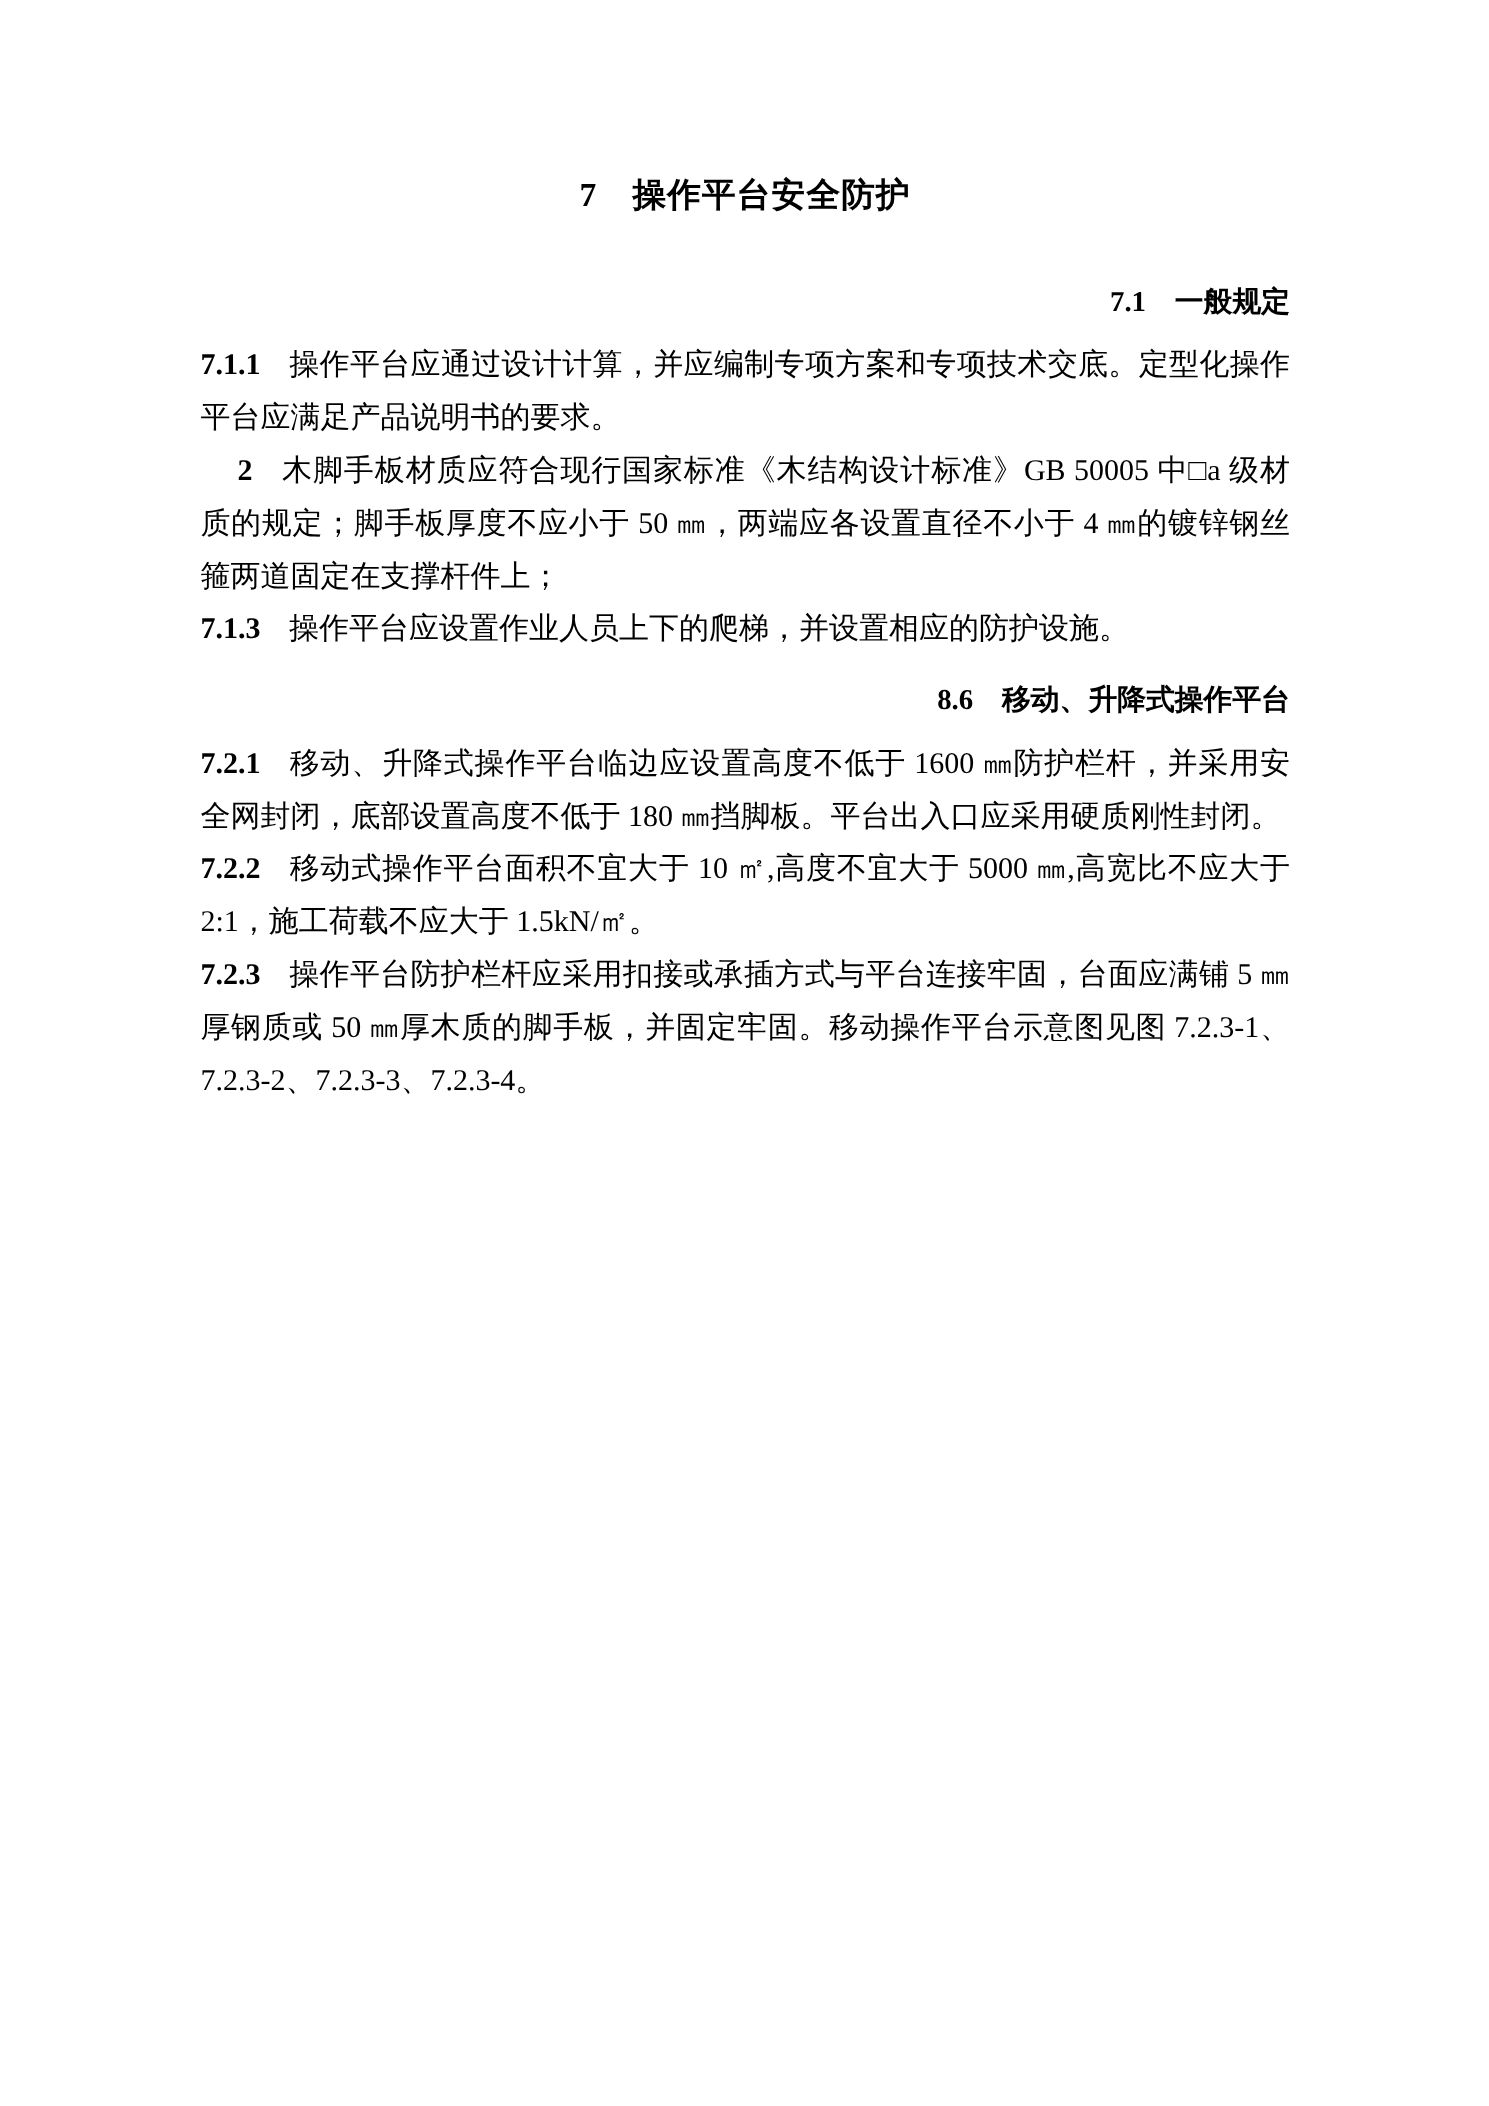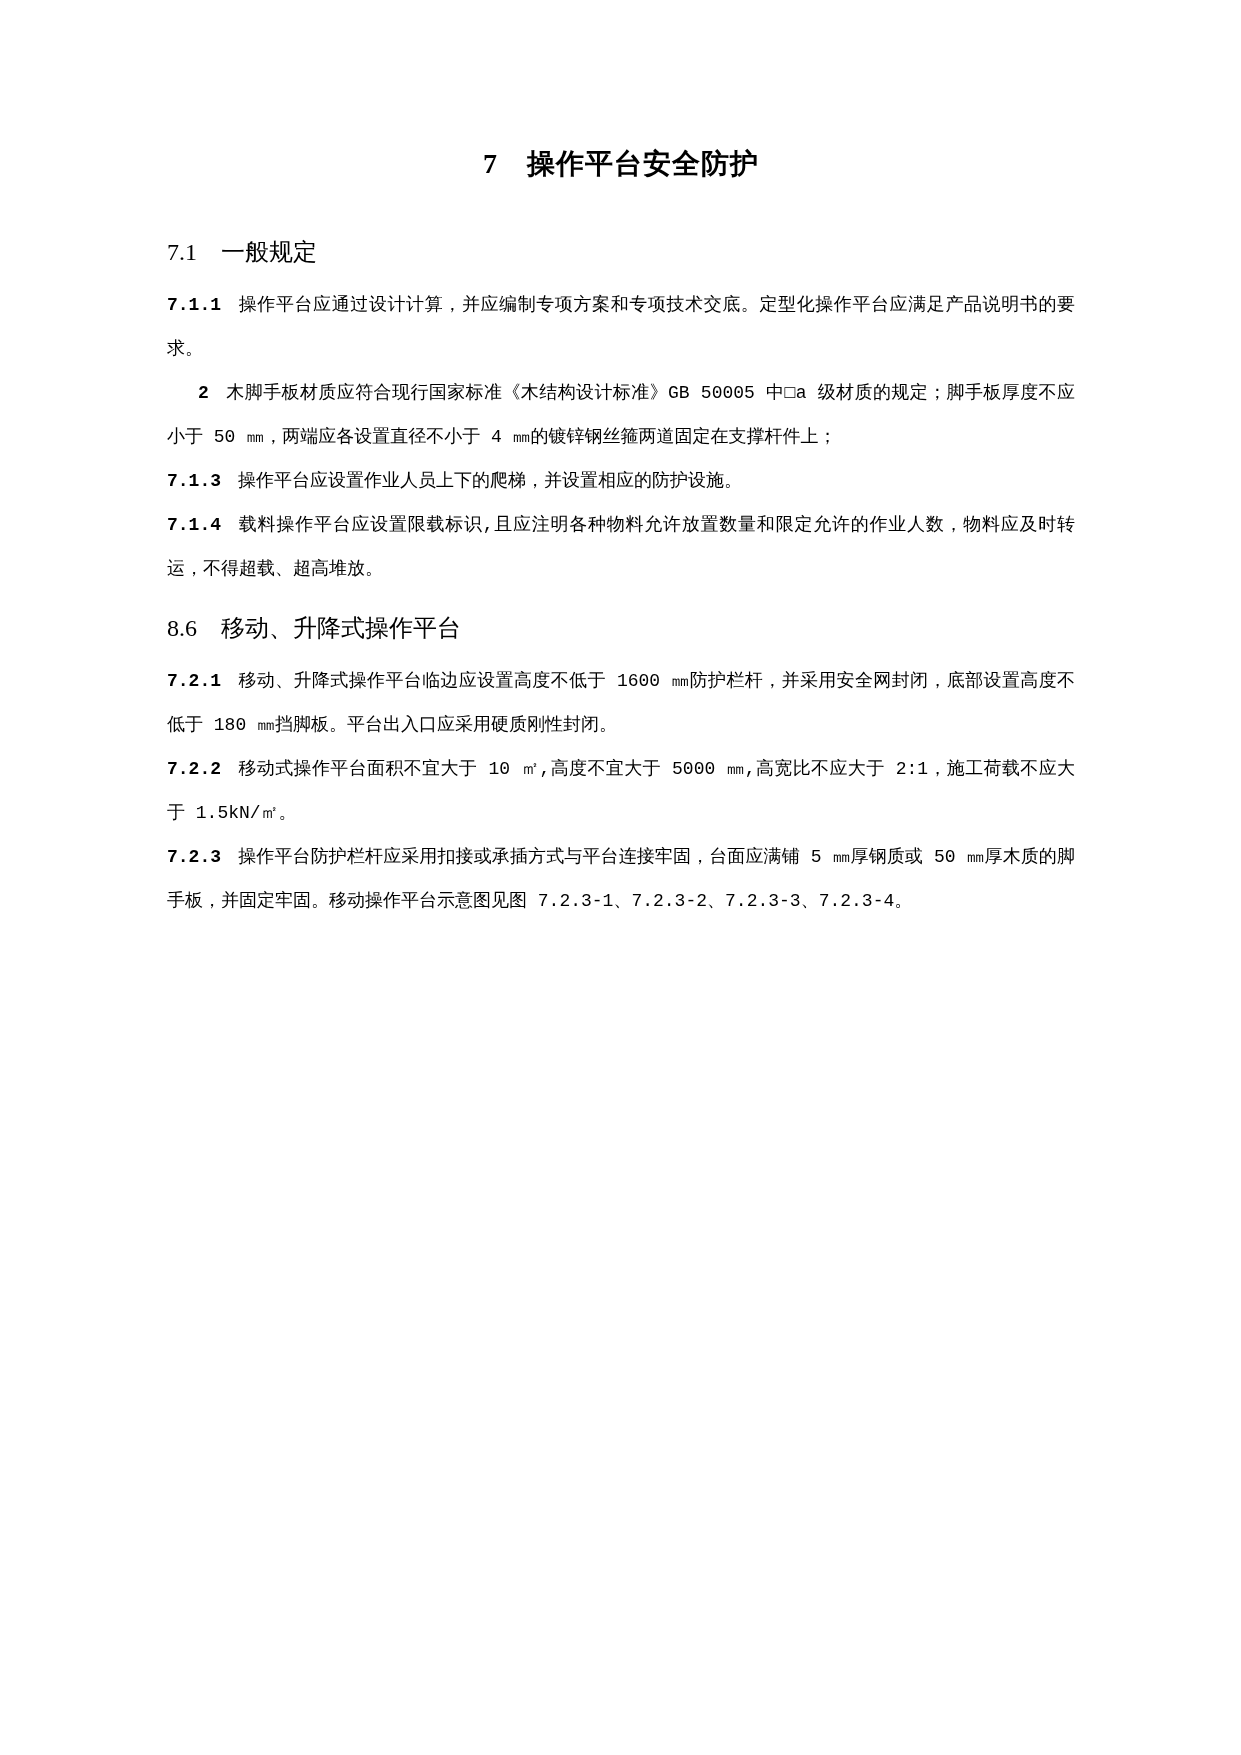--- a/index.html
+++ b/index.html
@@ -20,34 +20,33 @@
   }
   .doc-title {
     text-align: center;
     font-weight: bold;
     font-size: 28px;
     line-height: 38px;
     margin: 0 0 50px 0;
     letter-spacing: 1px;
   }
   .section-heading {
-    text-align: left;
-    font-weight: normal;
+    text-align: right;
+    font-weight: bold;
     font-size: 24px;
     line-height: 38px;
     margin: 18px 0 12px 0;
   }
   .section:first-of-type .section-heading { margin-top: 0; }
   .para {
-    font-size: 18px;
+    font-size: 25px;
     line-height: 44px;
     margin: 0;
     text-align: justify;
     text-justify: inter-ideograph;
-    font-family: Liberation Mono, monospace;
   }
   .para.sub { text-indent: 31px; }
   .pnum {
     font-weight: bold;
     margin-right: 0.95em;
   }
 </style>
 </head>
 <body>
 
@@ -66,23 +65,20 @@
 
     <p class="para sub">
       <span class="pnum">2</span><span>木脚手板材质应符合现行国家标准《木结构设计标准》GB 50005 中□a 级材质的规定；脚手板厚度不应小于 50 ㎜，两端应各设置直径不小于 4 ㎜的镀锌钢丝箍两道固定在支撑杆件上；</span>
     </p>
 
 
     <p class="para">
       <span class="pnum">7.1.3</span><span>操作平台应设置作业人员上下的爬梯，并设置相应的防护设施。</span>
     </p>
 
-    <p class="para">
-      <span class="pnum">7.1.4</span><span>载料操作平台应设置限载标识,且应注明各种物料允许放置数量和限定允许的作业人数，物料应及时转运，不得超载、超高堆放。</span>
-    </p>
   </div>
 
   <div class="section">
     <h2 class="section-heading">8.6　移动、升降式操作平台</h2>
 
     <p class="para">
       <span class="pnum">7.2.1</span><span>移动、升降式操作平台临边应设置高度不低于 1600 ㎜防护栏杆，并采用安全网封闭，底部设置高度不低于 180 ㎜挡脚板。平台出入口应采用硬质刚性封闭。</span>
     </p>
 
     <p class="para">

